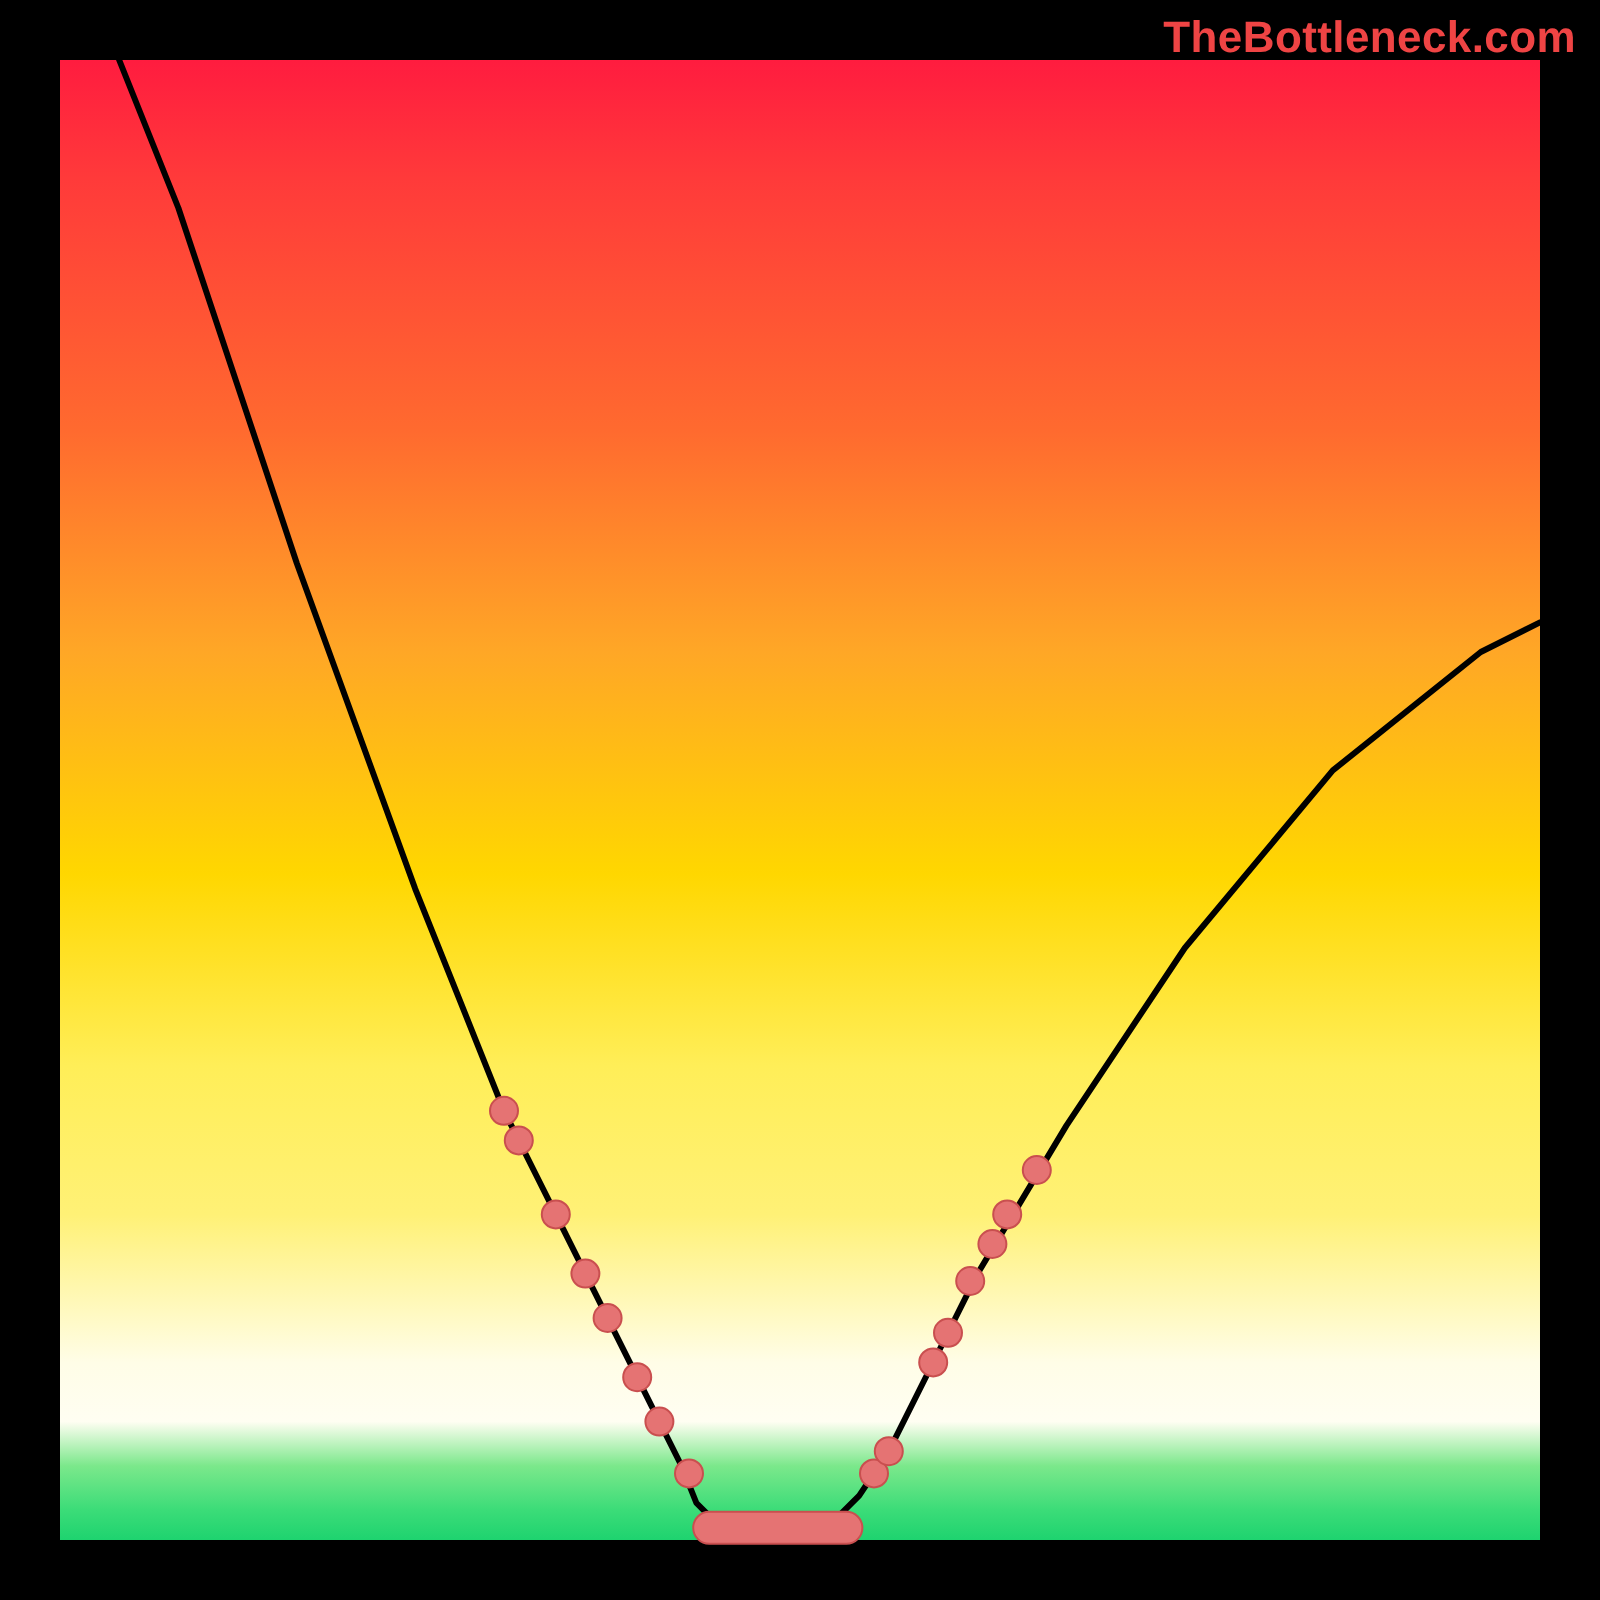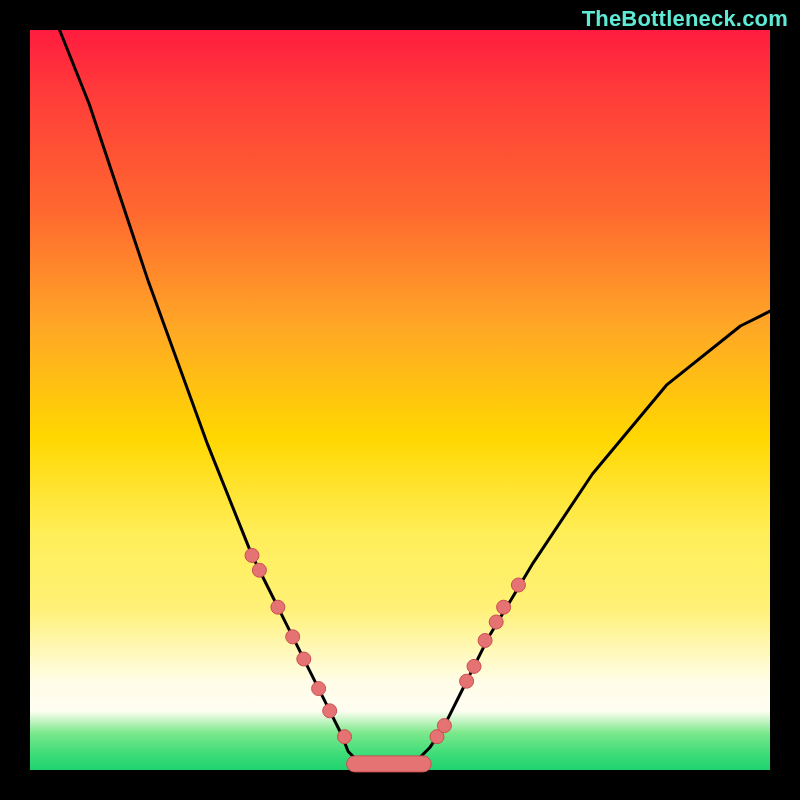--- a/index.html
+++ b/index.html
@@ -40,21 +40,21 @@
       #1ed36f 100%
     );
   }
   .watermark {
     position: absolute;
     top: 6px;
     right: 12px;
     font-family: Arial, Helvetica, sans-serif;
     font-size: 22px;
     font-weight: 600;
-    color: #5eead4;
+    color: #ef4444;
     letter-spacing: 0.2px;
     user-select: none;
   }
   svg.curve {
     position: absolute;
     left: 0;
     top: 0;
     width: 740px;
     height: 740px;
     overflow: visible;

